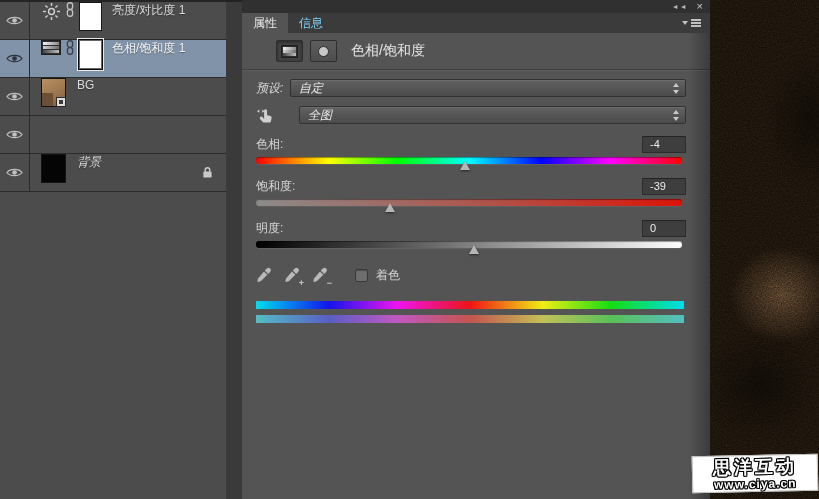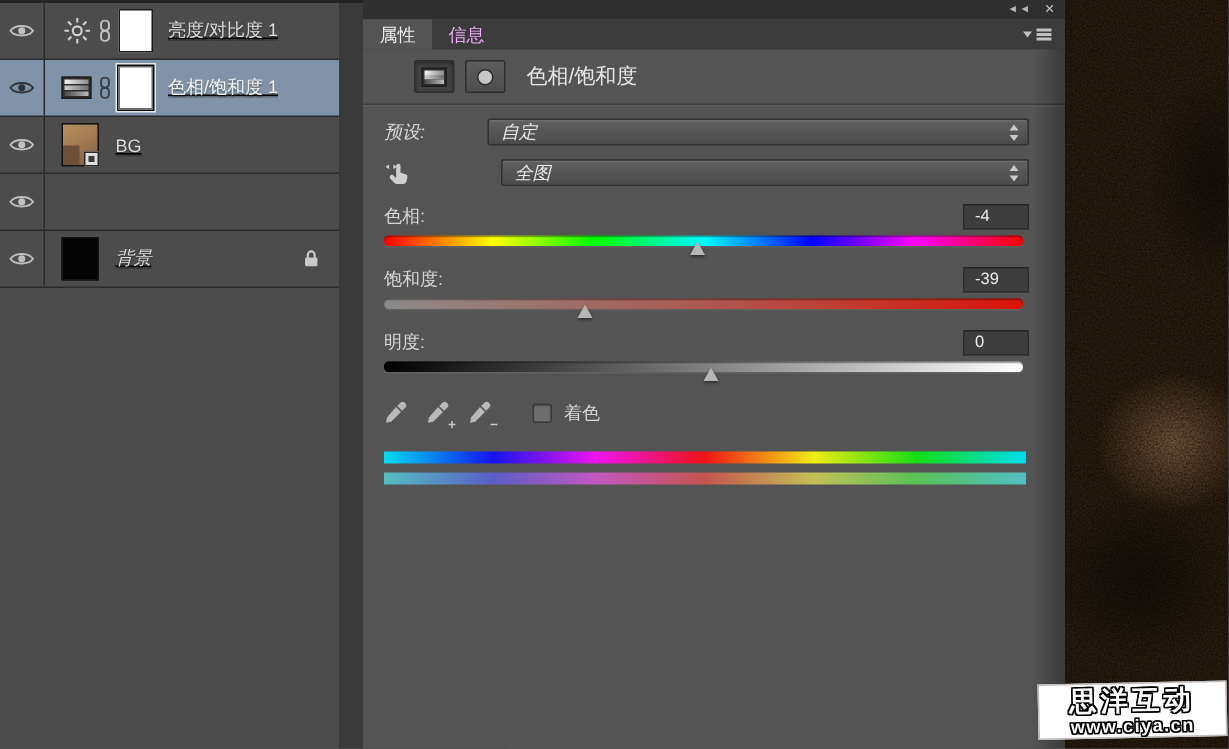--- a/index.html
+++ b/index.html
@@ -8,21 +8,21 @@
   .screen { position:relative; width:819px; height:499px; overflow:hidden; }
 
   
   .layers-panel { position:absolute; left:0; top:0; width:226px; height:499px;
     background:#4c4c4c; border-top:2px solid #252525; }
   .layer-row { display:flex; align-items:stretch; height:38px; border-bottom:1px solid #2b2b2b; background:#4c4c4c; }
   .layer-row.selected { background:#8193a8; }
   .eye-cell { width:30px; flex:none; display:flex; align-items:center; justify-content:center;
     border-right:1px solid #2b2b2b; color:#bfbfbf; cursor:pointer; }
   .layer-row.selected .eye-cell { color:#2e343b; }
-  .row-body { flex:1; display:flex; align-items:center; padding-left:11px;text-decoration:underline; }
+  .row-body { flex:1; display:flex; padding-left:11px; }
   .layer-name { font-size:12px; color:#dcdcdc; text-shadow:0 1px 1px rgba(0,0,0,.35); white-space:nowrap; }
   .layer-row.selected .layer-name { color:#f4f4f4; }
   .layer-name.italic { font-style:italic; }
   .adj-icon { width:20px; flex:none; display:flex; justify-content:center; color:#d0d0d0; }
   .chain { margin:0 5px; color:#c2c2c2; flex:none; display:flex; }
   .layer-row.selected .chain { color:#394049; }
   .mask-thumb { width:23px; height:29px; background:#ffffff; border:1px solid #191919; margin-right:10px; flex:none; }
   .mask-thumb.sel { border-color:#666; box-shadow:0 0 0 1px #0c0c0c, 0 0 0 2px #e9e9e9; }
   .img-thumb { width:25px; height:29px; border:1px solid #141414; margin-right:11px; position:relative; flex:none; }
   .img-thumb.black { background:#050505; }
@@ -46,21 +46,21 @@
 
   
   .props { position:absolute; left:242px; top:0; width:468px; height:499px; background:#545454; }
   .props-shadow { position:absolute; top:33px; right:0; bottom:0; width:22px; pointer-events:none;
     background:linear-gradient(to right, rgba(0,0,0,0), rgba(0,0,0,.30)); }
   .titlebar { height:13px; background:#303030; display:flex; justify-content:flex-end; align-items:center;
     padding-right:7px; gap:9px; }
   .tb-collapse { color:#b8b8b8; font-size:7px; letter-spacing:1px; line-height:1; cursor:pointer; }
   .tb-close { color:#c8c8c8; font-size:11px; line-height:1; cursor:pointer; }
   .tabs { height:20px; background:#3b3b3b; display:flex; align-items:stretch; }
-  .tab { padding:0 11px; display:flex; align-items:center; font-size:12px; color:#f0abfc; cursor:pointer; }
+  .tab { padding:0 11px; display:flex; align-items:center; font-size:12px; color:#7dd3fc; cursor:pointer; }
   .tab.active { background:#545454; color:#ececec; }
   .menu-btn { margin-left:auto; display:flex; align-items:center; gap:3px; padding-right:9px; cursor:pointer; }
   .menu-tri { width:0; height:0; border-left:3.5px solid transparent; border-right:3.5px solid transparent;
     border-top:4px solid #c0c0c0; }
   .menu-lines { width:10px; height:1.5px; background:#c0c0c0; box-shadow:0 3px 0 #c0c0c0, 0 -3px 0 #c0c0c0; }
 
   .header-row { display:flex; align-items:center; padding:7px 0 7px 14px;margin-left:20px; }
   .hbtn { width:27px; height:22px; border:1px solid #2e2e2e; border-radius:2px; display:flex;
     align-items:center; justify-content:center; background:linear-gradient(#5d5d5d,#4e4e4e); margin-right:7px; cursor:pointer; }
   .hbtn.pressed { background:#434343; box-shadow:inset 0 1px 3px rgba(0,0,0,.45); }
@@ -68,21 +68,21 @@
   .clip-circle { width:11px; height:11px; border-radius:50%; background:#c8c8c8; border:1px solid #2c2c2c; }
   .props-title { font-size:14px; color:#e6e6e6; margin-left:7px; }
   .props-divider { border-top:1px solid #3e3e3e; box-shadow:0 1px 0 rgba(255,255,255,.06); }
 
   .controls { padding:9px 24px 0 14px; }
   .field-row { display:flex; align-items:center; margin-bottom:9px;font-style:italic; }
   .field-label { width:34px; flex:none; font-size:12px; color:#d6d6d6; }
   .icon-cell { width:43px; flex:none; display:flex; align-items:center; color:#cfcfcf; }
   .dropdown { flex:1; height:18px; background:linear-gradient(#616161,#4b4b4b); border:1px solid #313131;
     border-radius:2px; display:flex; align-items:center; padding:0 6px 0 8px; font-size:12px; color:#e8e8e8;
-    box-shadow:inset 0 1px 0 rgba(255,255,255,.08); cursor:pointer;margin-left:35px; }
+    box-shadow:inset 0 1px 0 rgba(255,255,255,.08); cursor:pointer; }
   .dd-text { flex:1; }
   .spin { display:flex; flex-direction:column; gap:3px; align-items:center; }
   .spin-up { width:0; height:0; border-left:3.5px solid transparent; border-right:3.5px solid transparent;
     border-bottom:4px solid #c9c9c9; }
   .spin-down { width:0; height:0; border-left:3.5px solid transparent; border-right:3.5px solid transparent;
     border-top:4px solid #c9c9c9; }
 
   .slider-group { margin-top:8px; }
   .slider-group.first { margin-top:11px; }
   .slider-head { display:flex; align-items:center; justify-content:space-between; height:18px; }

